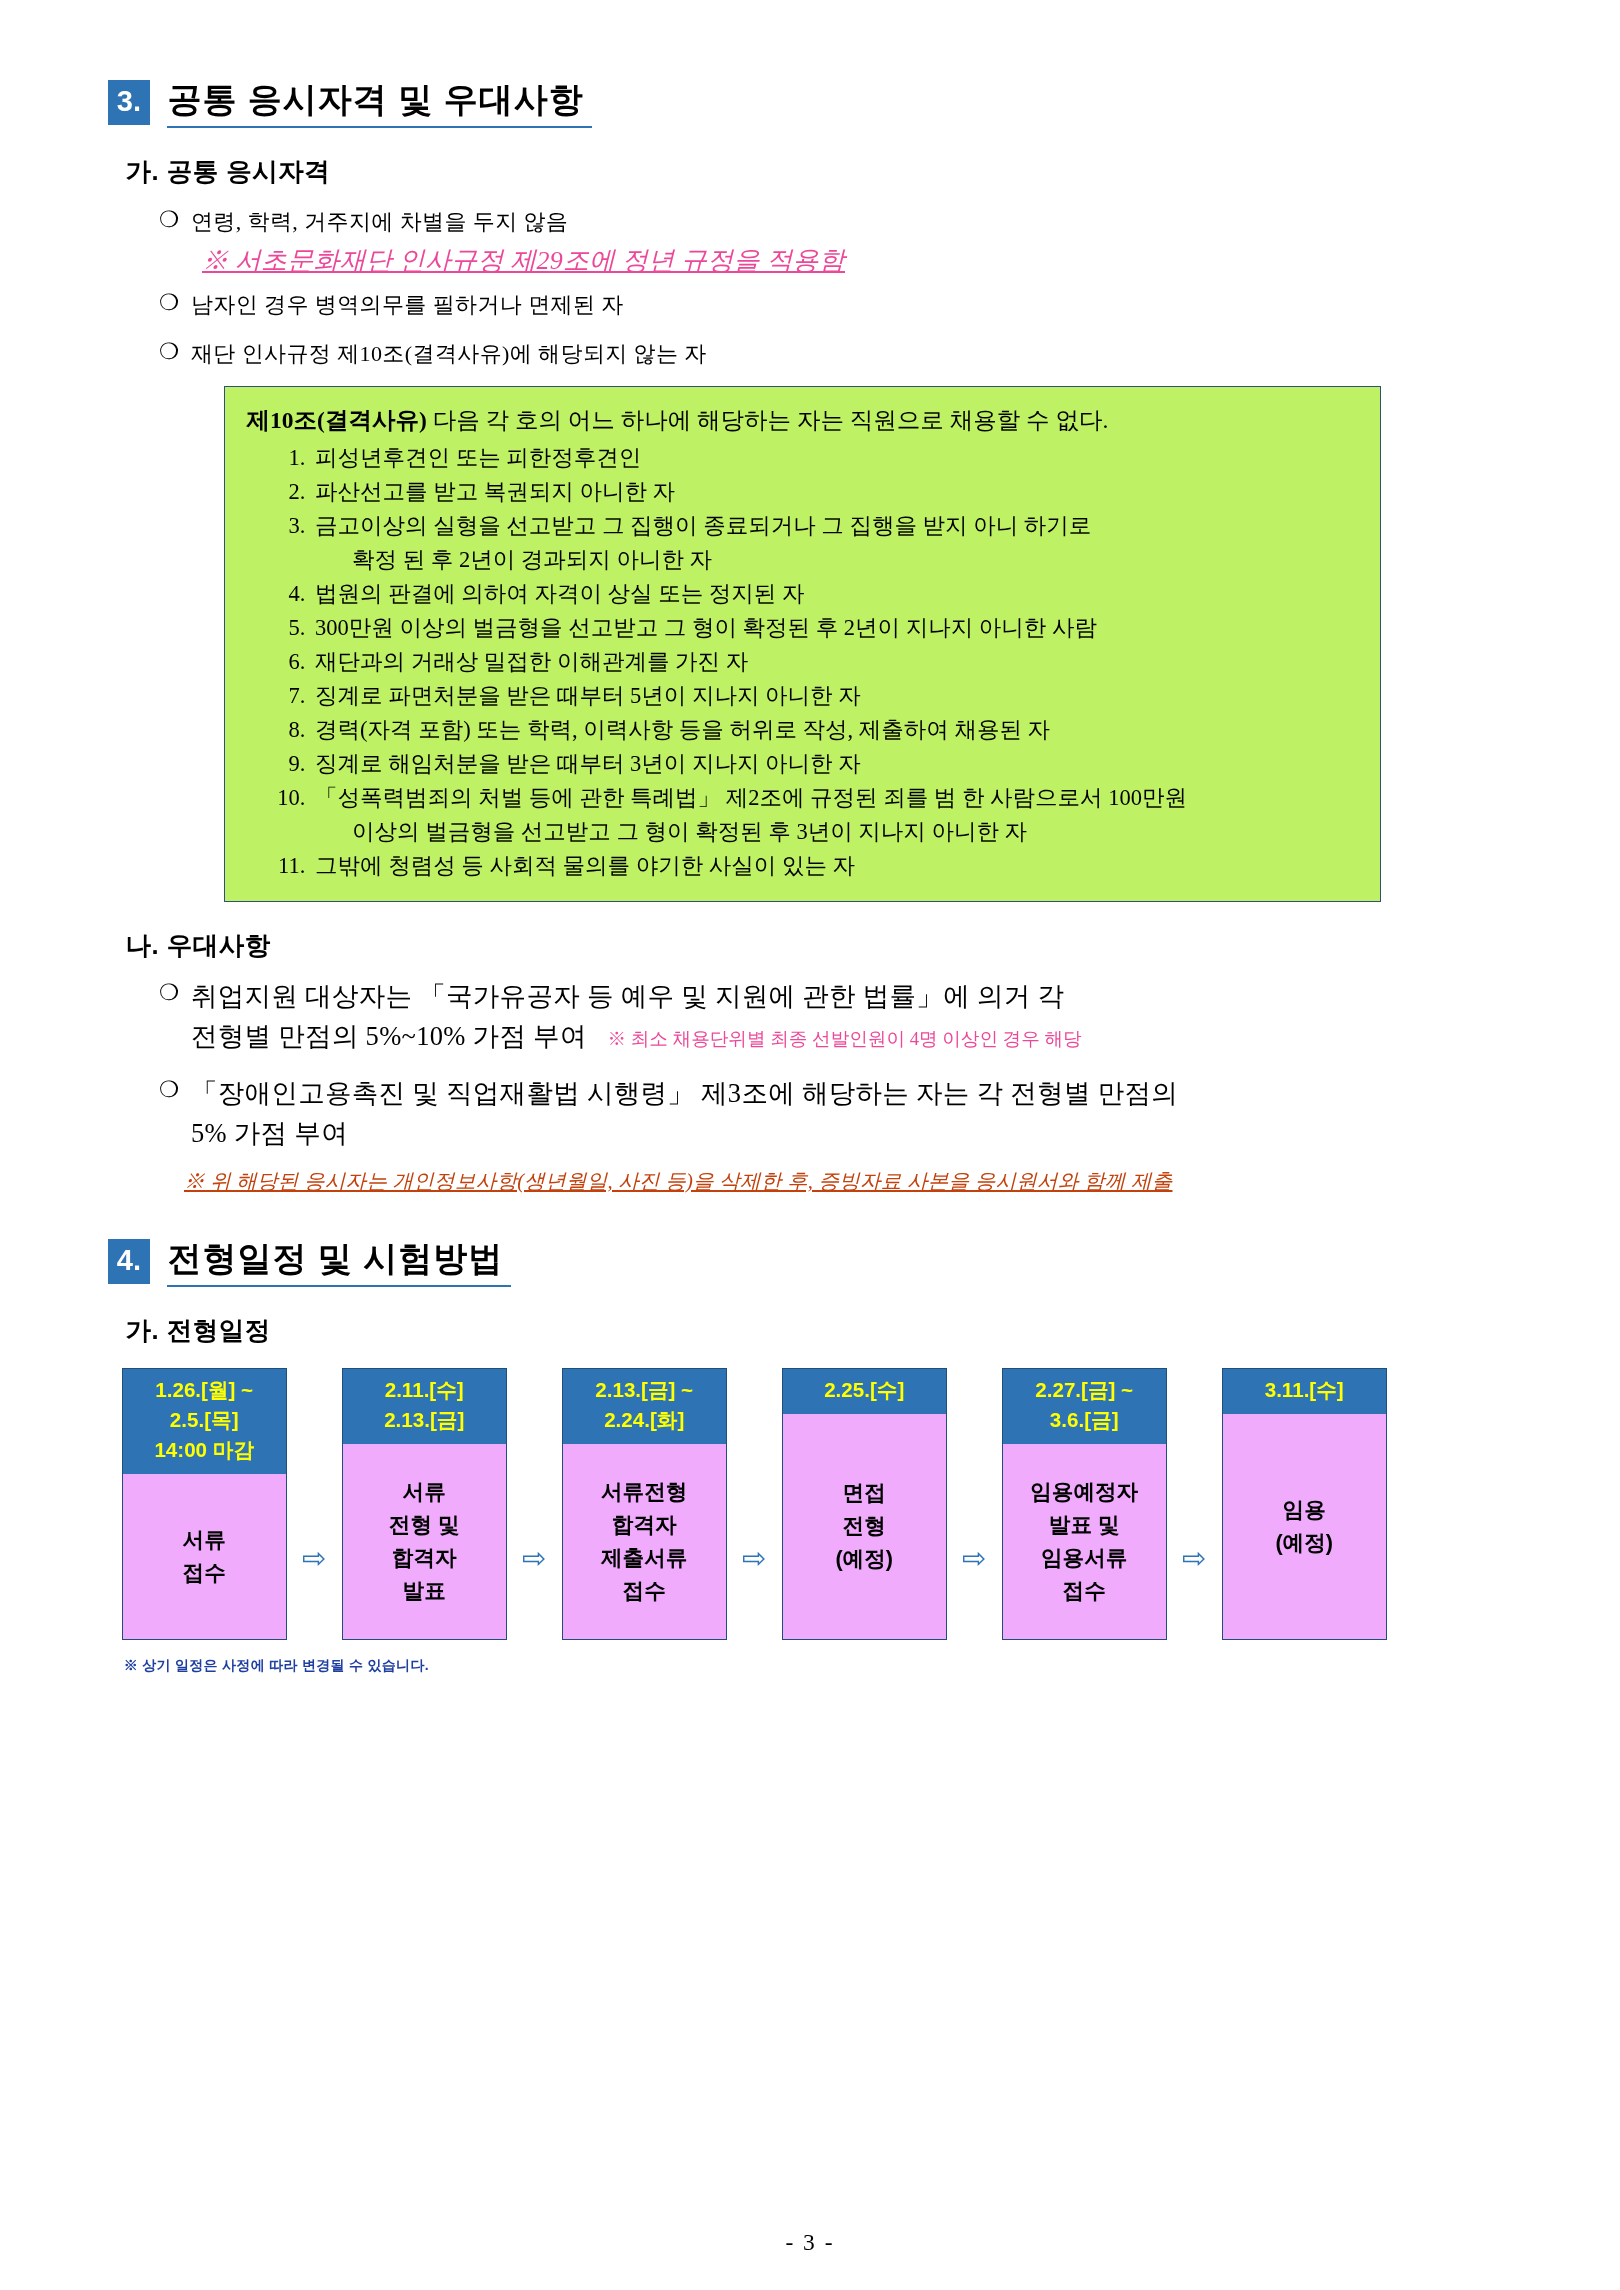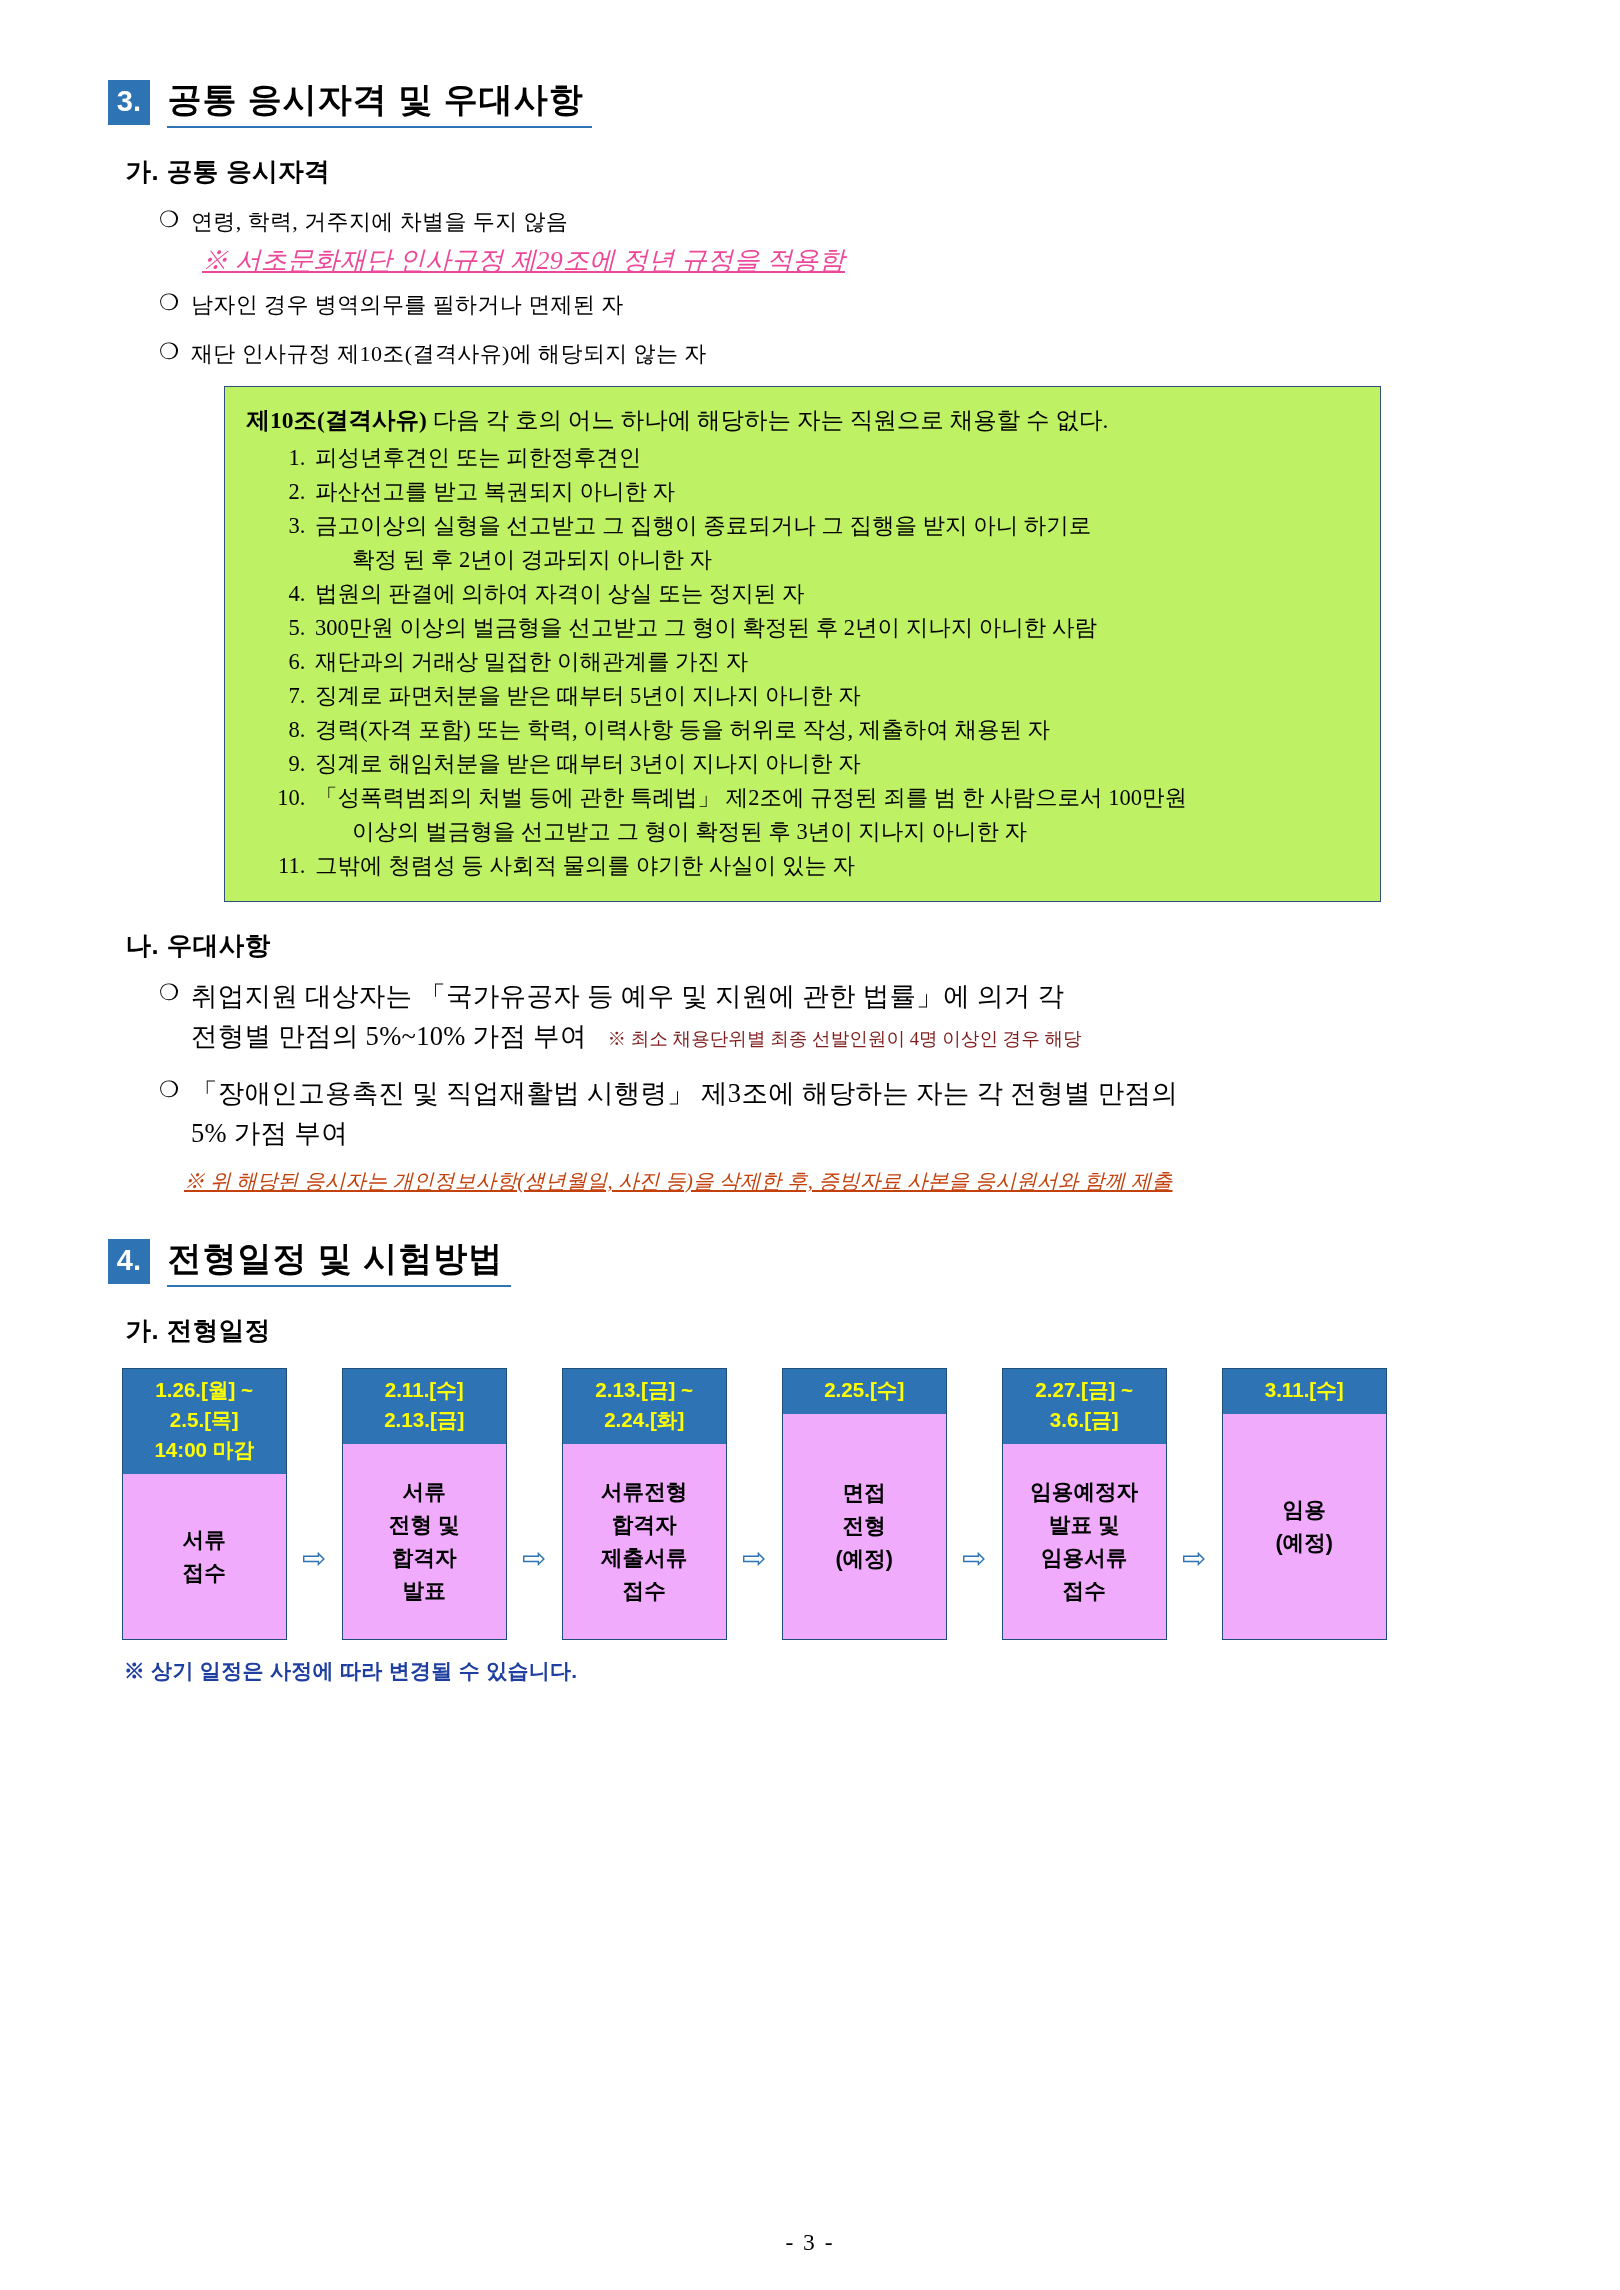--- a/index.html
+++ b/index.html
@@ -78,21 +78,21 @@
     color: #ec4899;
     font-size: 26px;
     line-height: 29px;
     text-decoration: underline;
     font-style: italic;
     margin: 2px 0 9.8px 94px;
     letter-spacing: 0.2px;
   }
   .inline-note {
     font-size: 18.6px;
-    color: #7f1d1d;
+    color: #ec4899;
     letter-spacing: 0;
   }
 
   
   .law-box {
     border: 1px solid #2f4f7f;
     background: #bef264;
     margin: 13.7px 0 5.9px 116px;
     padding: 15.7px 21.6px 17.6px 21.6px;
     width: 1157px;
@@ -186,21 +186,21 @@
     align-items: center;
     justify-content: center;
     width: 55px;
     flex: 0 0 auto;
     padding-top: 108px;
   }
   .flow-footnote {
     color: #1f3fa0;
     font-family: "Liberation Sans", sans-serif;
     font-weight: bold;
-    font-size: 21px;
+    font-size: 14px;
     margin: 17.6px 0 0 15.7px;
     letter-spacing: 0.3px;
   }
 
   
   .page-footer {
     position: absolute;
     left: 0;
     right: 0;
     bottom: 35px;

